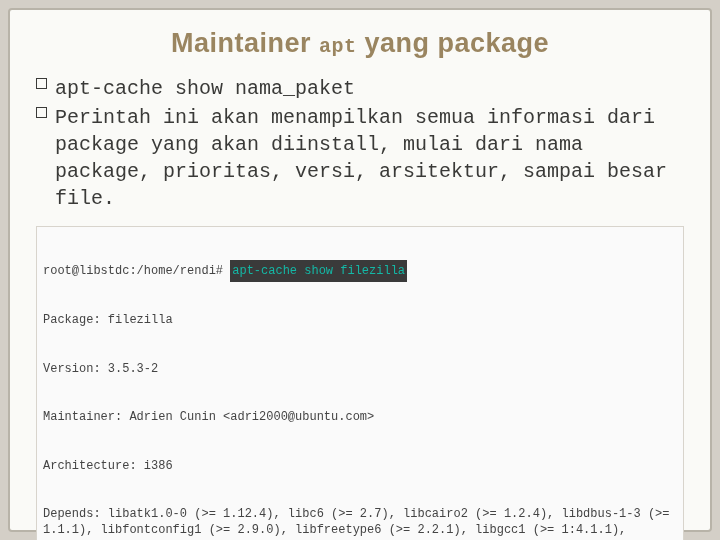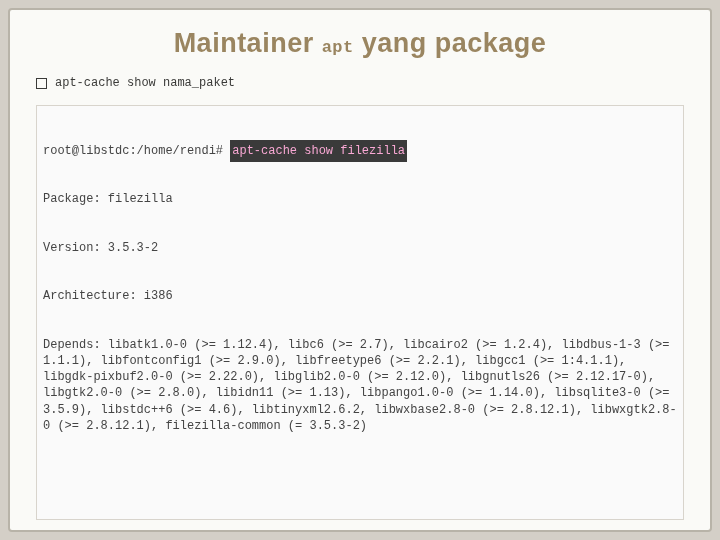--- a/index.html
+++ b/index.html
@@ -25,26 +25,26 @@
   .title {
     text-align: center;
     font-weight: bold;
     color: #9a8560;
     font-size: 27px;
     margin-bottom: 16px;
     letter-spacing: 0.5px;
   }
   .title .mono {
     font-family: "Courier New", Courier, monospace;
-    font-size: 17px;
+    font-size: 20px;
   }
   .bullets {
     color: #3a3a38;
     font-family: "Courier New", Courier, monospace;
-    font-size: 12px;
+    font-size: 20px;
     line-height: 1.35;
     margin-bottom: 14px;
   }
   .bullet {
     display: flex;
     align-items: flex-start;
     margin-bottom: 2px;
   }
   .bullet .marker {
     display: inline-block;
@@ -67,44 +67,49 @@
     color: #444;
     padding: 4px 6px;
     white-space: pre-wrap;
     word-wrap: break-word;
   }
   .terminal .prompt-line {
     display: block;
   }
   .hl {
     background: #3a3a3a;
-    color: #f9a8d4;
+    color: #14b8a6;
     padding: 4px 2px;
   }
 </style>
 </head>
 <body>
 
 <div class="slide">
 
   <div class="title">
     <span>Maintainer </span><span class="mono">apt</span><span> yang package</span>
   </div>
 
   <div class="bullets">
     <div class="bullet">
       <span class="marker"></span>
       <span class="text">apt-cache show nama_paket</span>
     </div>
+    <div class="bullet">
+      <span class="marker"></span>
+      <span class="text">Perintah ini akan menampilkan semua informasi dari package yang akan diinstall, mulai dari nama package, prioritas, versi, arsitektur, sampai besar file.</span>
+    </div>
   </div>
 
   <div class="terminal">
     <span class="prompt-line"><span>root@libstdc:/home/rendi# </span><span class="hl">apt-cache show filezilla</span></span>
     <span class="prompt-line">Package: filezilla</span>
     <span class="prompt-line">Version: 3.5.3-2</span>
+    <span class="prompt-line">Maintainer: Adrien Cunin &lt;adri2000@ubuntu.com&gt;</span>
     <span class="prompt-line">Architecture: i386</span>
     <span class="prompt-line">Depends: libatk1.0-0 (&gt;= 1.12.4), libc6 (&gt;= 2.7), libcairo2 (&gt;= 1.2.4), libdbus-1-3 (&gt;= 1.1.1), libfontconfig1 (&gt;= 2.9.0), libfreetype6 (&gt;= 2.2.1), libgcc1 (&gt;= 1:4.1.1), libgdk-pixbuf2.0-0 (&gt;= 2.22.0), libglib2.0-0 (&gt;= 2.12.0), libgnutls26 (&gt;= 2.12.17-0), libgtk2.0-0 (&gt;= 2.8.0), libidn11 (&gt;= 1.13), libpango1.0-0 (&gt;= 1.14.0), libsqlite3-0 (&gt;= 3.5.9), libstdc++6 (&gt;= 4.6), libtinyxml2.6.2, libwxbase2.8-0 (&gt;= 2.8.12.1), libwxgtk2.8-0 (&gt;= 2.8.12.1), filezilla-common (= 3.5.3-2)</span>
     
     
     
   </div>
 
 </div>
 
 </body></html>

